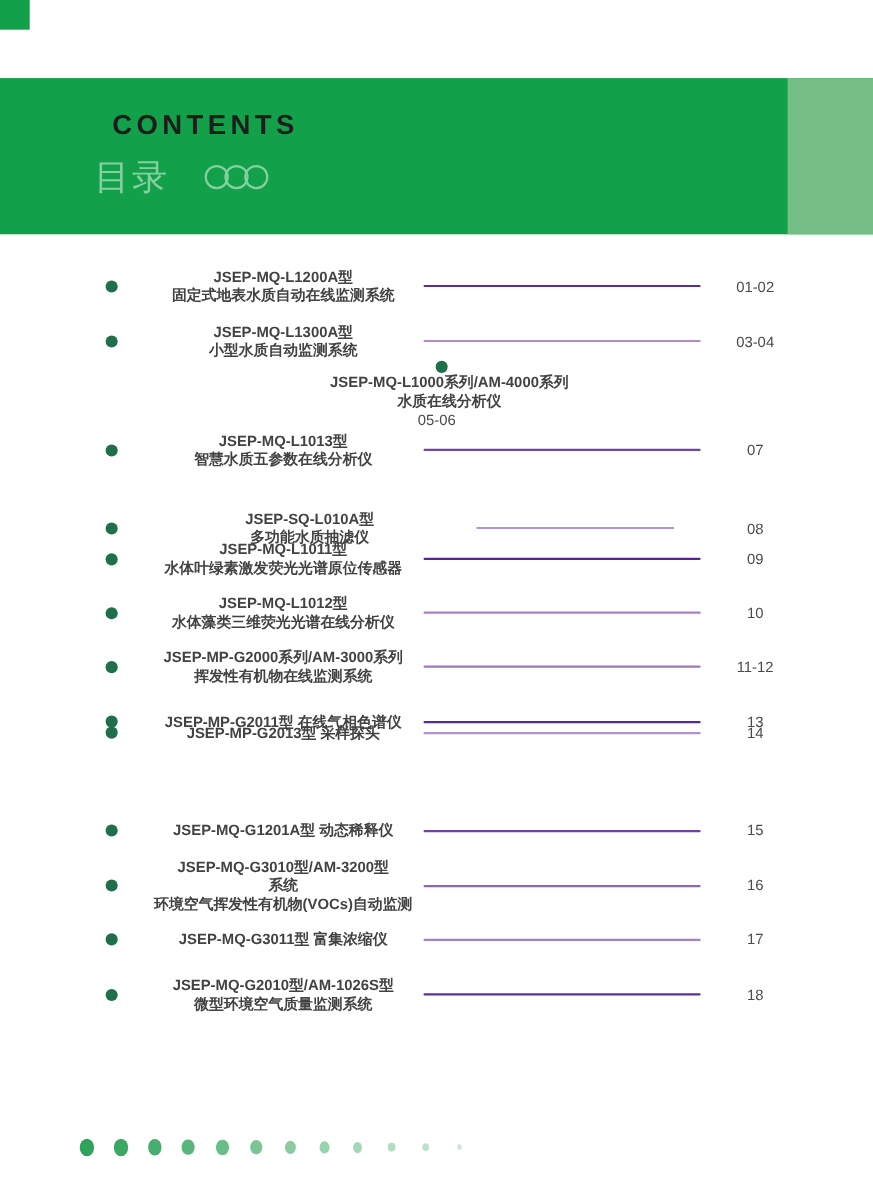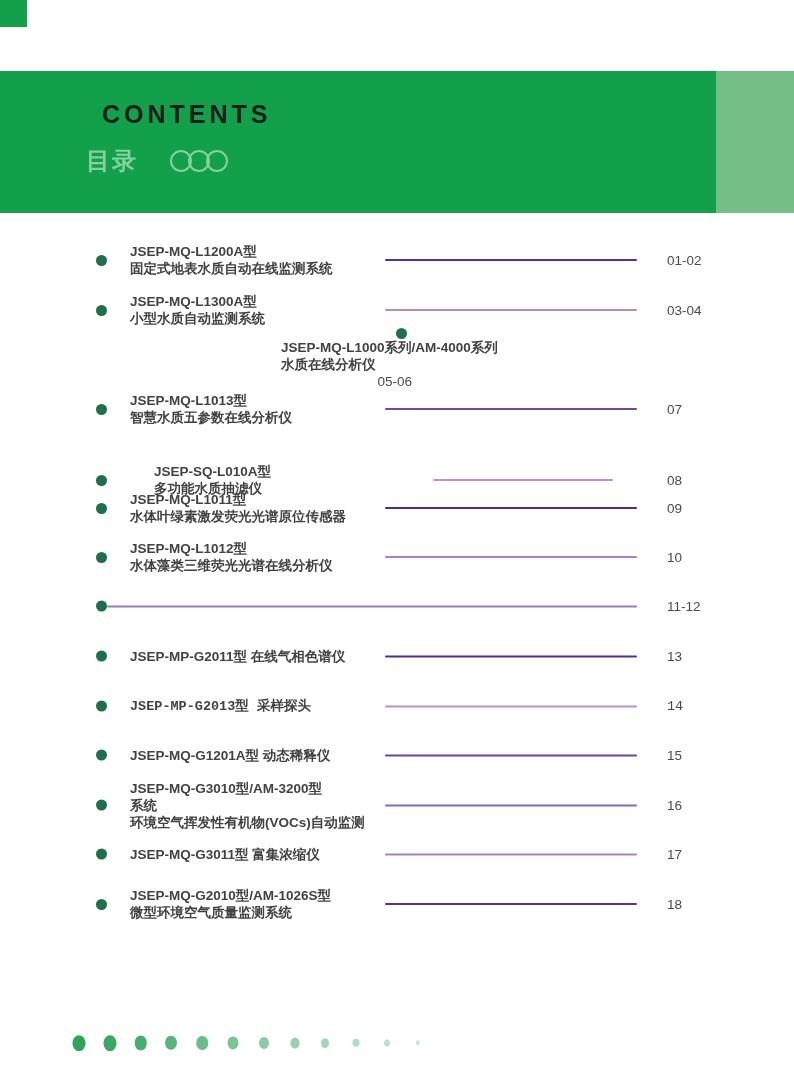--- a/index.html
+++ b/index.html
@@ -33,30 +33,30 @@
     position:absolute;left:86px;top:29px;
     font-size:25px;font-weight:700;letter-spacing:4px;color:#1D1D1B;
     line-height:28px;
     margin-left:16px;
   }
   .title-zh-row{
     position:absolute;left:86px;top:72px;height:36px;
     display:flex;align-items:center;
   }
   .title-zh{
-    font-size:24px;font-weight:700;letter-spacing:2px;
+    font-size:32px;font-weight:400;letter-spacing:2px;
     color:var(--pale-green);line-height:36px;
   }
   .circles{display:flex;margin-left:32px;align-items:center;}
   .circles span{
     width:22px;height:22px;border:2px solid var(--pale-green);
     border-radius:50%;background:transparent;
   }
   .circles span + span{margin-left:-4px;}
-  .toc{position:absolute;left:0;top:0;width:794px;height:1077px;}
+  .toc{position:absolute;left:0;top:0;width:794px;height:1077px;text-align:center;}
   .toc-row{
     position:absolute;left:88px;width:618px;
     display:flex;align-items:center;
     transform:translateY(-50%);
   }
   .bullet{
     flex:none;width:11px;height:11px;border-radius:50%;
     background:var(--bullet-green);margin-left:8px;
   }
   .titles{
@@ -154,32 +154,36 @@
       <span class="bullet"></span>
       <div class="titles">
         <div>JSEP-MQ-L1012型</div>
         <div>水体藻类三维荧光光谱在线分析仪</div>
       </div>
       <div class="leader" style="background: rgb(169, 129, 196);"></div>
       <div class="page-num">10</div>
     </div>
     <div class="toc-row" style="top: 606px;">
       <span class="bullet"></span>
+      <div class="titles">
+        <div>JSEP-MP-G2000系列/AM-3000系列</div>
+        <div>挥发性有机物在线监测系统</div>
+      </div>
       <div class="leader" style="background: rgb(160, 121, 189);"></div>
       <div class="page-num">11-12</div>
     </div>
     <div class="toc-row" style="top: 656px;">
       <span class="bullet"></span>
       <div class="titles">
         <div>JSEP-MP-G2011型 在线气相色谱仪</div>
       </div>
       <div class="leader" style="background: rgb(85, 44, 142);"></div>
       <div class="page-num">13</div>
     </div>
-    <div class="toc-row" style="top: 706px; font-family: Liberation Mono, monospace;">
+    <div class="toc-row" style="top: 666px;">
       <span class="bullet"></span>
       <div class="titles">
         <div>JSEP-MP-G2013型 采样探头</div>
       </div>
       <div class="leader" style="background: rgb(179, 145, 206);"></div>
       <div class="page-num">14</div>
     </div>
     <div class="toc-row" style="top: 755px;">
       <span class="bullet"></span>
       <div class="titles">

